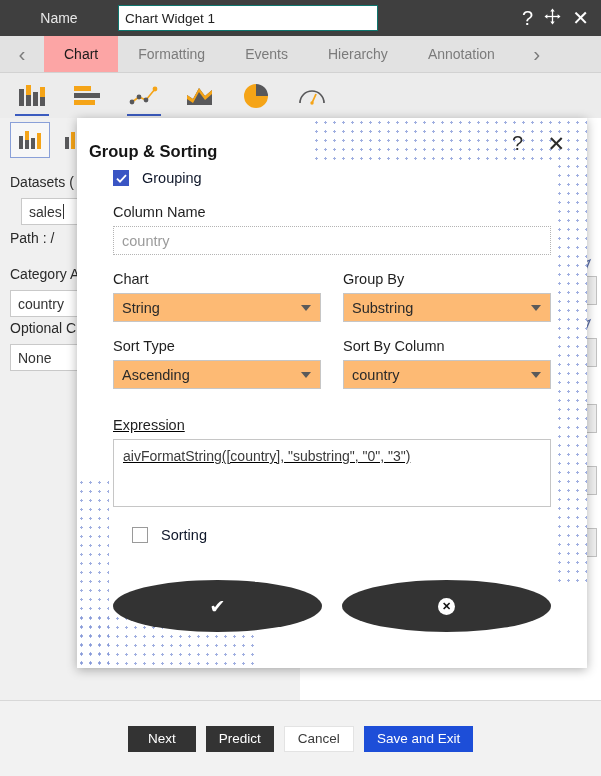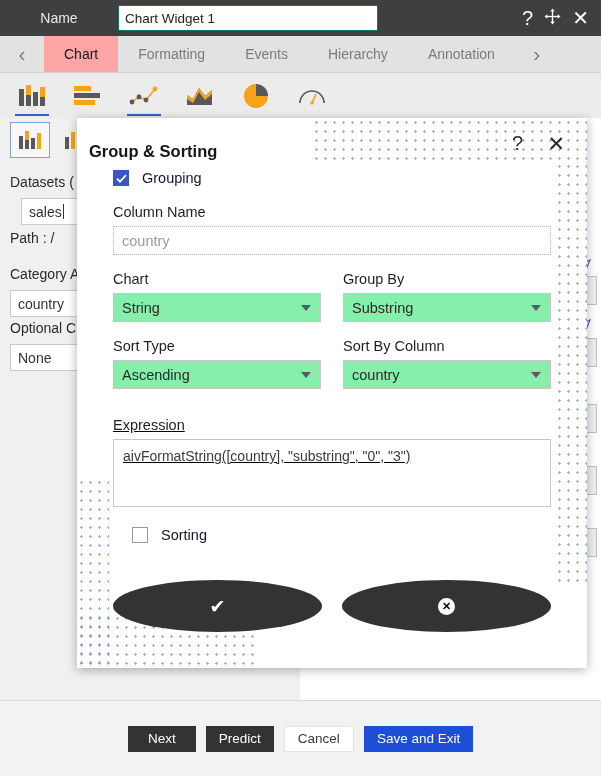--- a/index.html
+++ b/index.html
@@ -144,21 +144,21 @@
 
   .f-label { font-size: 14.5px; color: #1f1f1f; margin-bottom: 6px; }
   .f-input {
     height: 29px; border: 1px dotted #b4b4b4; background: #fff;
     display: flex; align-items: center; padding: 0 8px;
     font-size: 14.5px; color: #9b9b9b;
   }
   .grid2 { display: flex; gap: 22px; margin-top: 16px; }
   .grid2 > div { flex: 1; }
   .select {
-    height: 29px; border: 1px solid #c6c6c6; background: #86efac;
+    height: 29px; border: 1px solid #c6c6c6; background: #fdba74;
     display: flex; align-items: center; padding: 0 8px;
     font-size: 14.5px; color: #2a2a2a; position: relative;
   }
   .select .arr {
     position: absolute; right: 9px; top: 50%; transform: translateY(-50%);
     width: 0; height: 0; border-left: 5px solid transparent;
     border-right: 5px solid transparent; border-top: 6px solid #5a5a5a;
   }
   .expr-wrap { margin-top: 28px; text-decoration: underline; }
   .expr-box {

